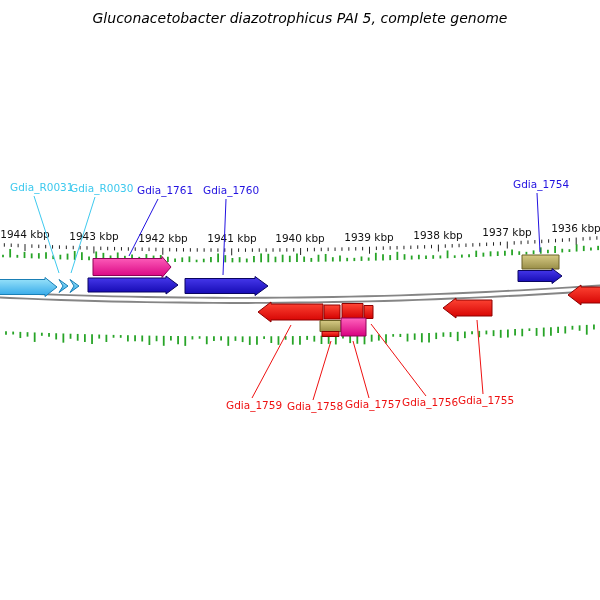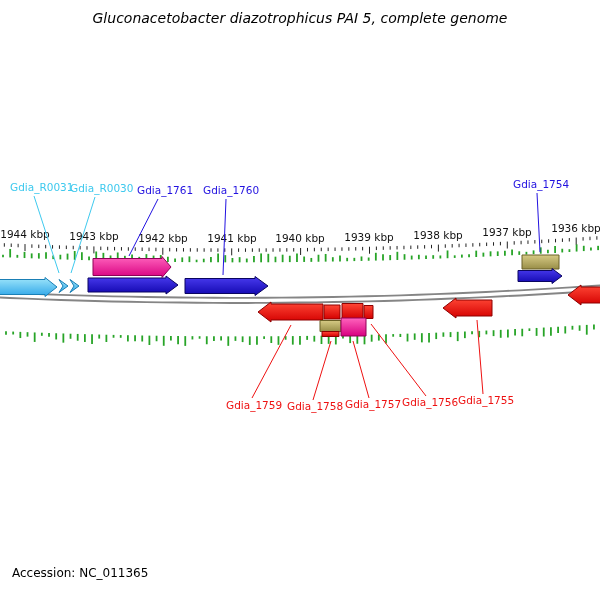--- a/index.html
+++ b/index.html
@@ -352,14 +352,13 @@
         <text x="203" y="194" fill="#2212e0" class="gene-label">Gdia_1760</text>
         <text x="513" y="188" fill="#2212e0" class="gene-label">Gdia_1754</text>
         <text x="226" y="409" fill="#ee1111" class="gene-label">Gdia_1759</text>
         <text x="287" y="410" fill="#ee1111" class="gene-label">Gdia_1758</text>
         <text x="345" y="408" fill="#ee1111" class="gene-label">Gdia_1757</text>
         <text x="402" y="406" fill="#ee1111" class="gene-label">Gdia_1756</text>
         <text x="458" y="404" fill="#ee1111" class="gene-label">Gdia_1755</text>
       </g>
   </svg>
 
-  <div class="footer-acc">Accession: NC_011365</div>
 </div>
 
 </body></html>

